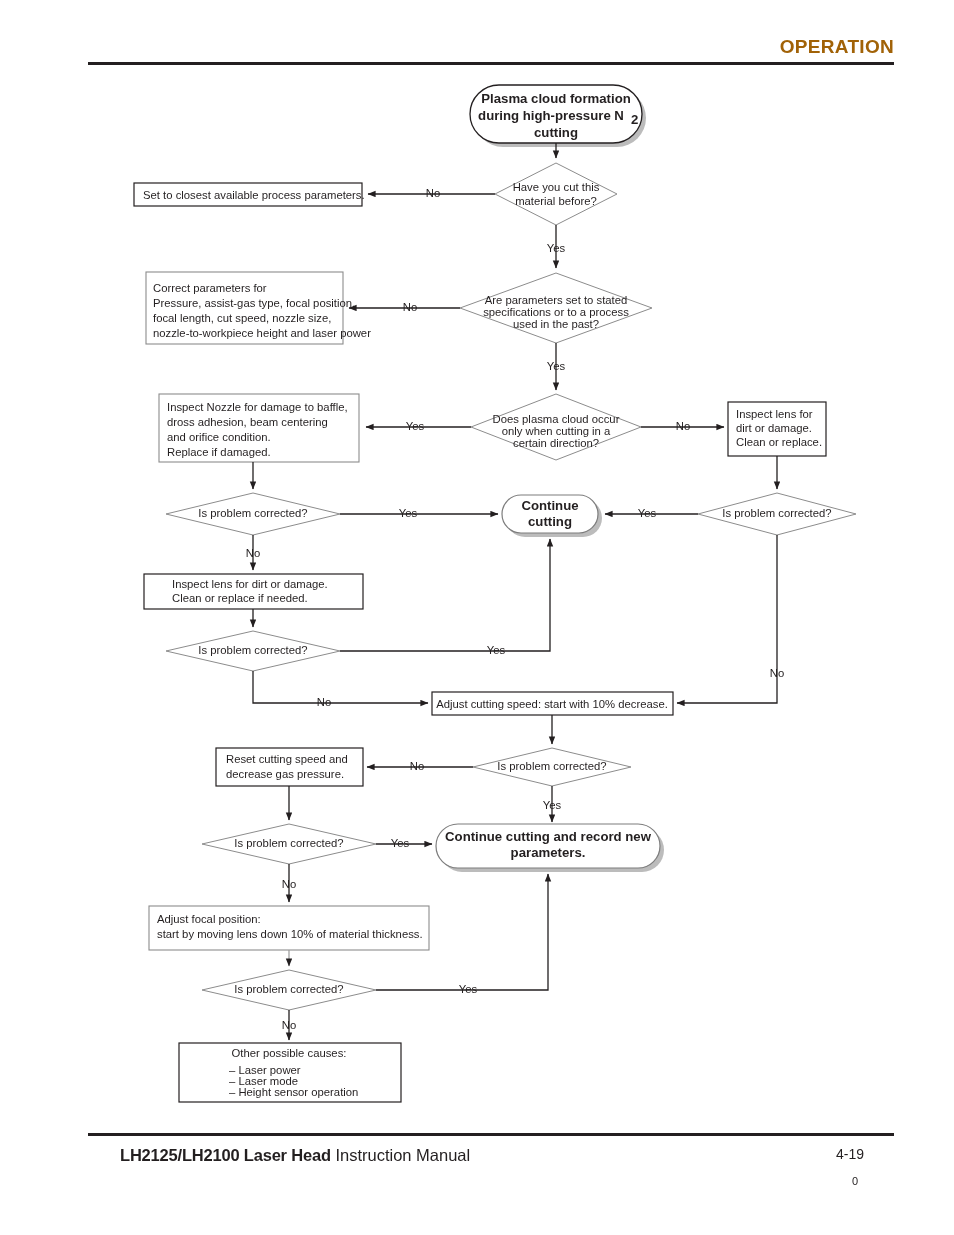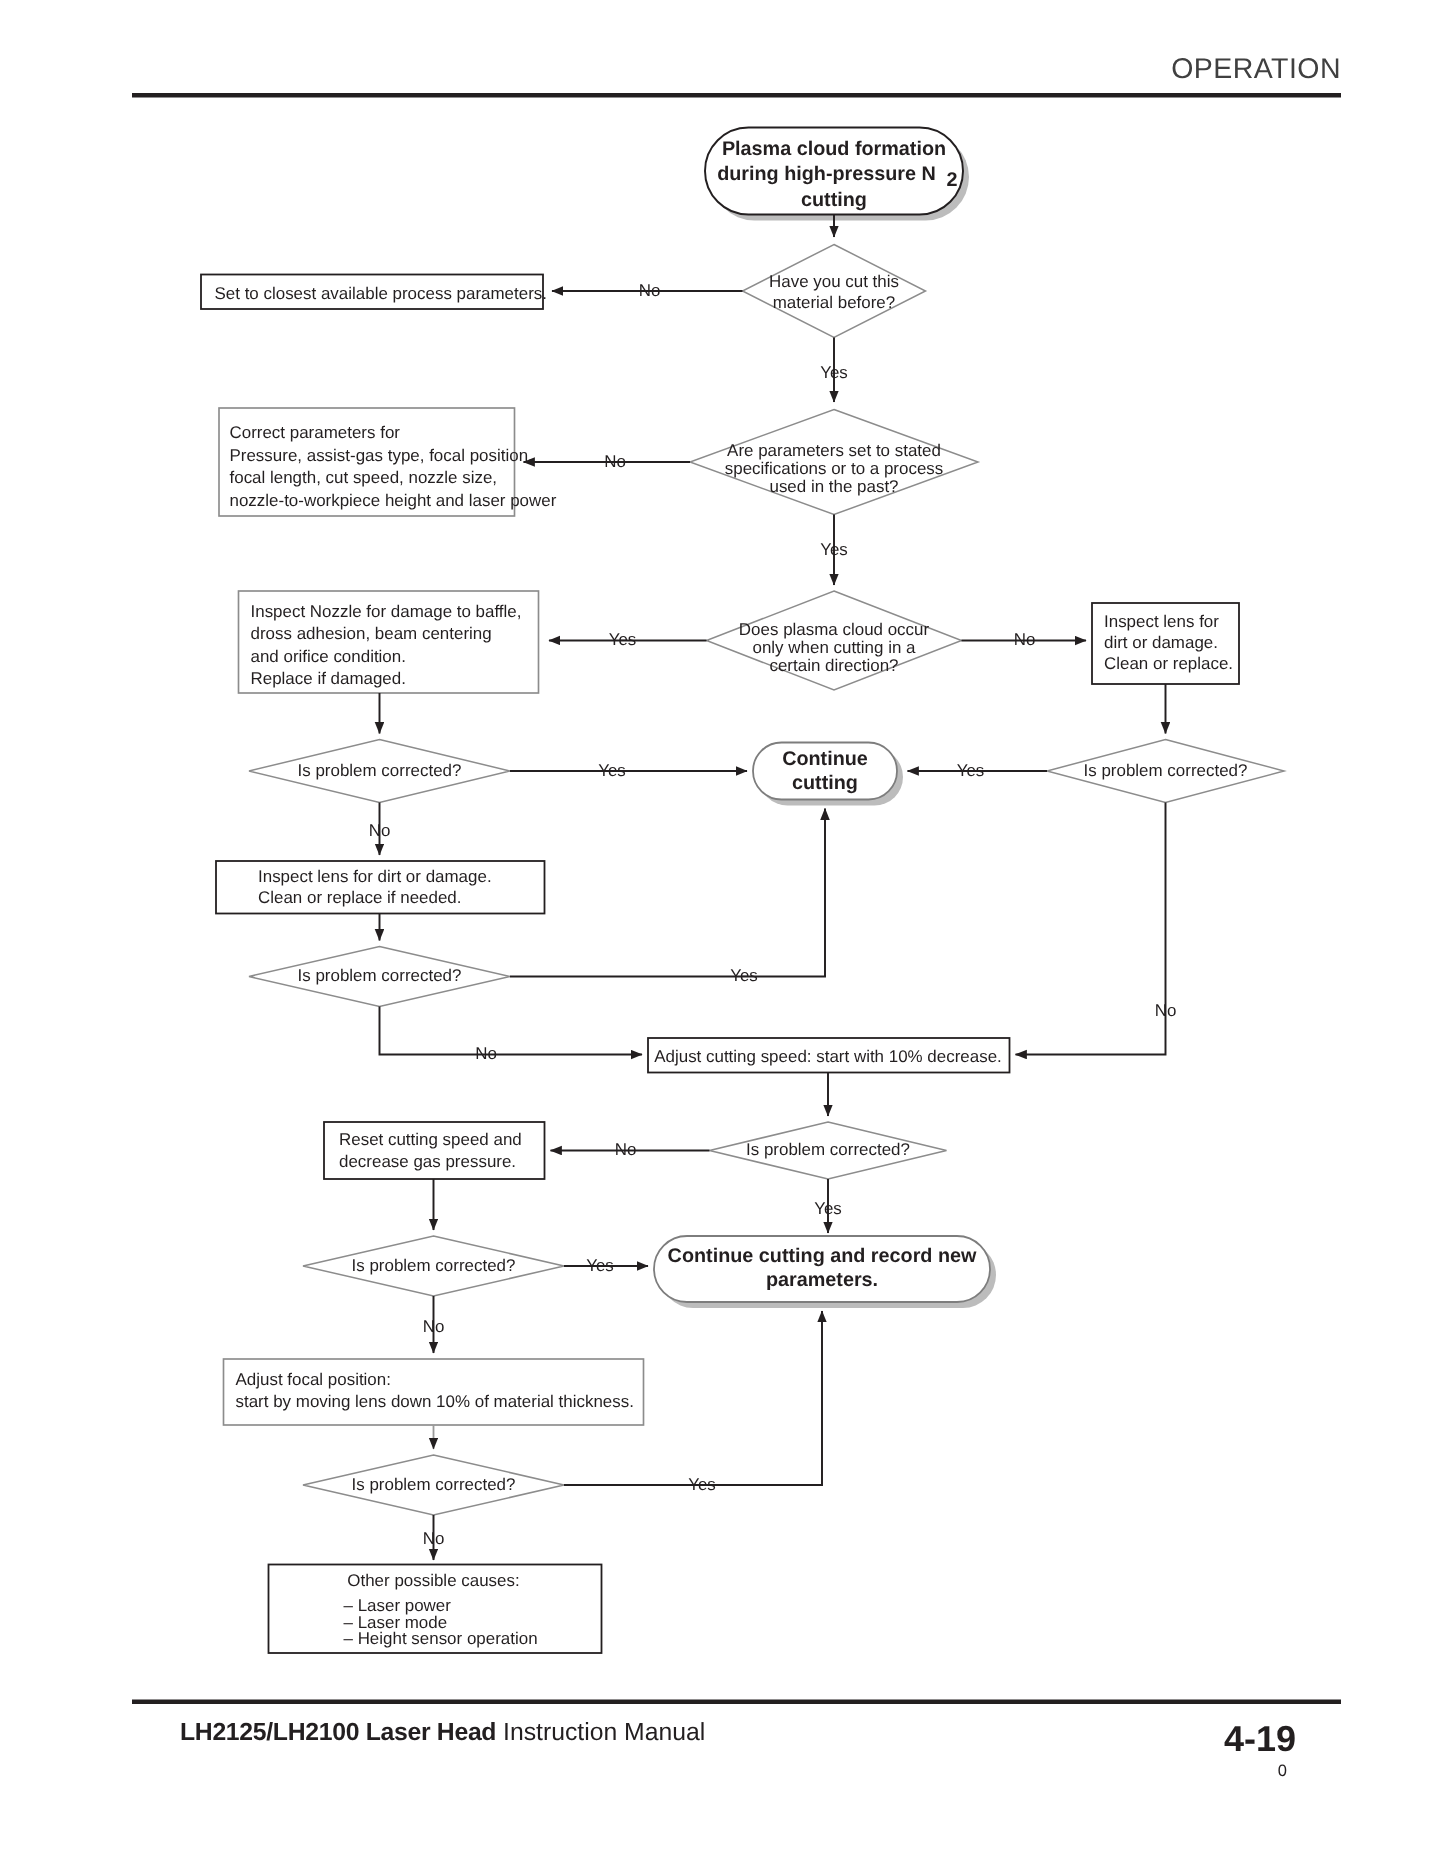--- a/index.html
+++ b/index.html
@@ -22,23 +22,23 @@
     left: 88px;
     top: 36px;
     width: 806px;
     height: 34px;
   }
   #page-header .hdr-title {
     position: absolute;
     right: 0;
     top: 0;
     font-size: 19px;
-    font-weight: normal;
+    font-weight: bold;
     letter-spacing: 0.3px;
-    color: #404040;
+    color: #a16207;
   }
   #page-header .hdr-rule {
     position: absolute;
     left: 0;
     top: 26px;
     width: 806px;
     height: 3px;
     background: #231f20;
   }
 
@@ -71,22 +71,22 @@
   }
   #page-footer .ftr-manual {
     font-weight: normal;
     font-style: normal;
     margin-top: 20px;
   }
   #page-footer .ftr-page {
     position: absolute;
     right: 30px;
     top: 13px;
-    font-size: 24px;
-    font-weight: bold;
+    font-size: 14px;
+    font-weight: normal;
   }
   #page-footer .ftr-mark {
     position: absolute;
     right: 36px;
     top: 42px;
     font-size: 11px;
     color: #231f20;
   }
 
   

